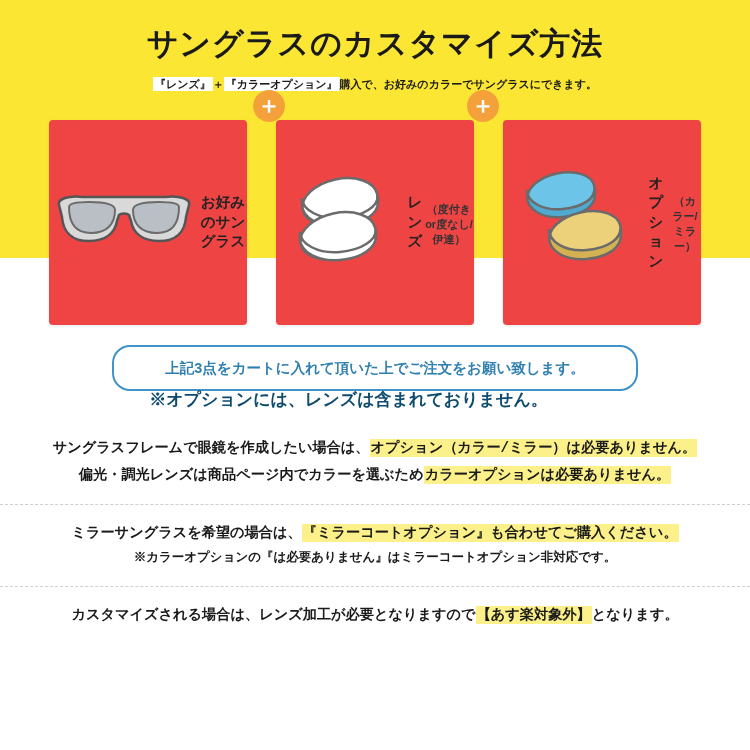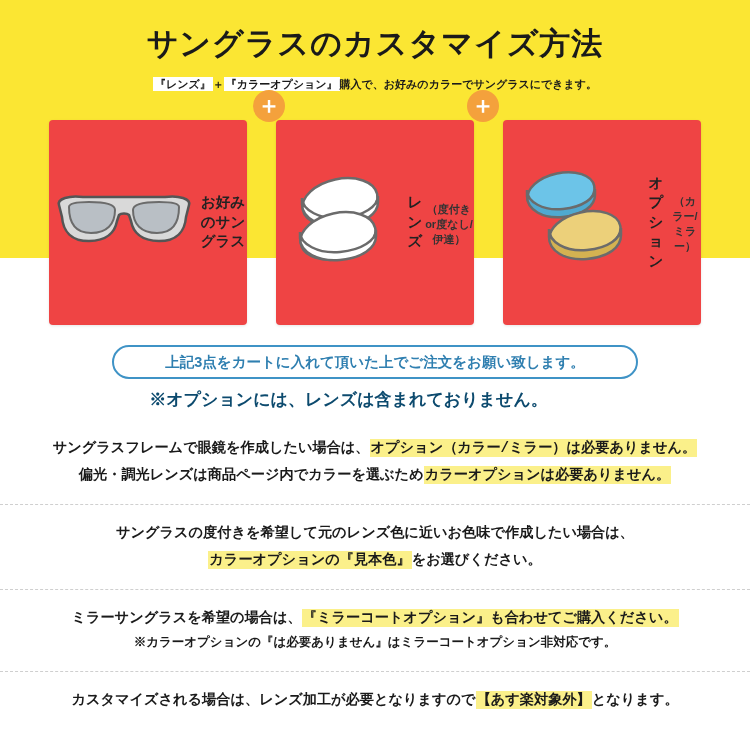--- a/index.html
+++ b/index.html
@@ -113,21 +113,21 @@
     z-index: 6;
   }
   .plus.p1 { left: 253px; }
   .plus.p2 { left: 467px; }
   
   .pill {
     position: absolute;
     left: 112px;
     top: 345px;
     width: 526px;
-    height: 34px;
+    height: 46px;
     border: 2px solid #3f93c6;
     border-radius: 18px;
     color: #2f7fb0;
     font-size: 14.5px;
     font-weight: bold;
     display: flex;
     align-items: center;
     justify-content: center;
     box-sizing: border-box;
   }
@@ -249,28 +249,20 @@
 
     <div class="block">
       <div class="line">
         <span>サングラスフレームで眼鏡を作成したい場合は、</span><span class="hl">オプション（カラー/ミラー）は必要ありません。</span>
       </div>
       <div class="line">
         <span>偏光・調光レンズは商品ページ内でカラーを選ぶため</span><span class="hl">カラーオプションは必要ありません。</span>
       </div>
     </div>
 
-    <div class="block">
-      <div class="line">
-        <span>サングラスの度付きを希望して元のレンズ色に近いお色味で作成したい場合は、</span>
-      </div>
-      <div class="line">
-        <span class="hl">カラーオプションの『見本色』</span><span>をお選びください。</span>
-      </div>
-    </div>
 
     <div class="block">
       <div class="line">
         <span>ミラーサングラスを希望の場合は、</span><span class="hl">『ミラーコートオプション』も合わせてご購入ください。</span>
       </div>
       <div class="line small">
         <span>※カラーオプションの『は必要ありません』はミラーコートオプション非対応です。</span>
       </div>
     </div>
 

